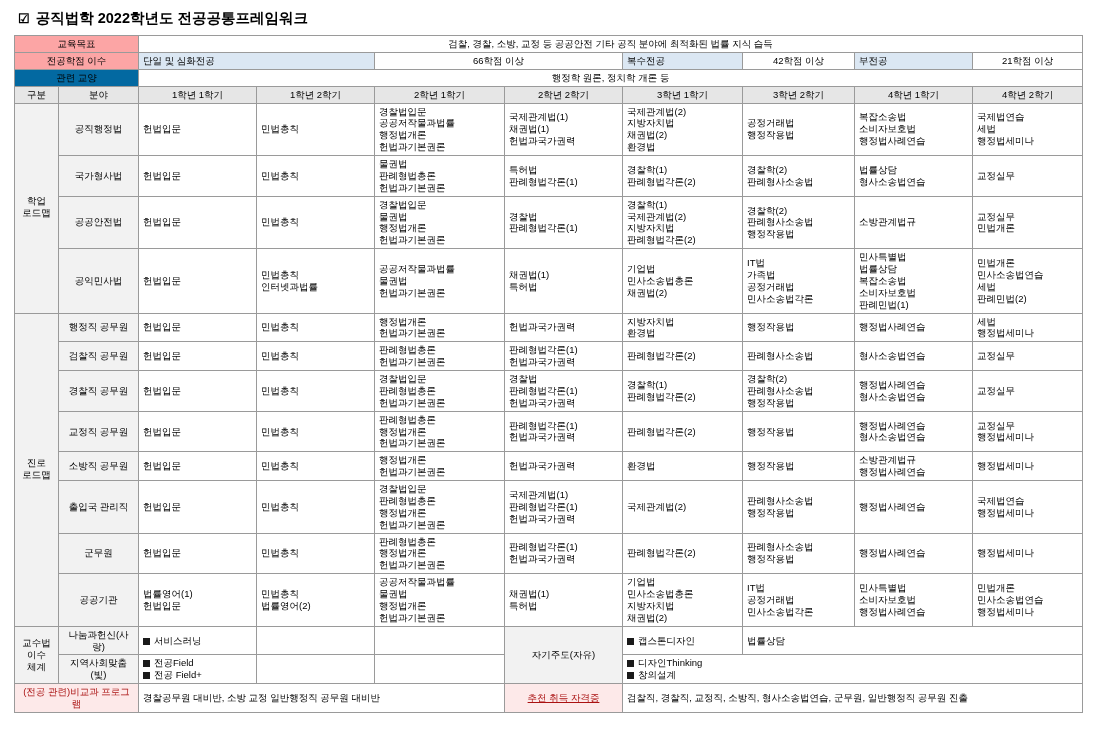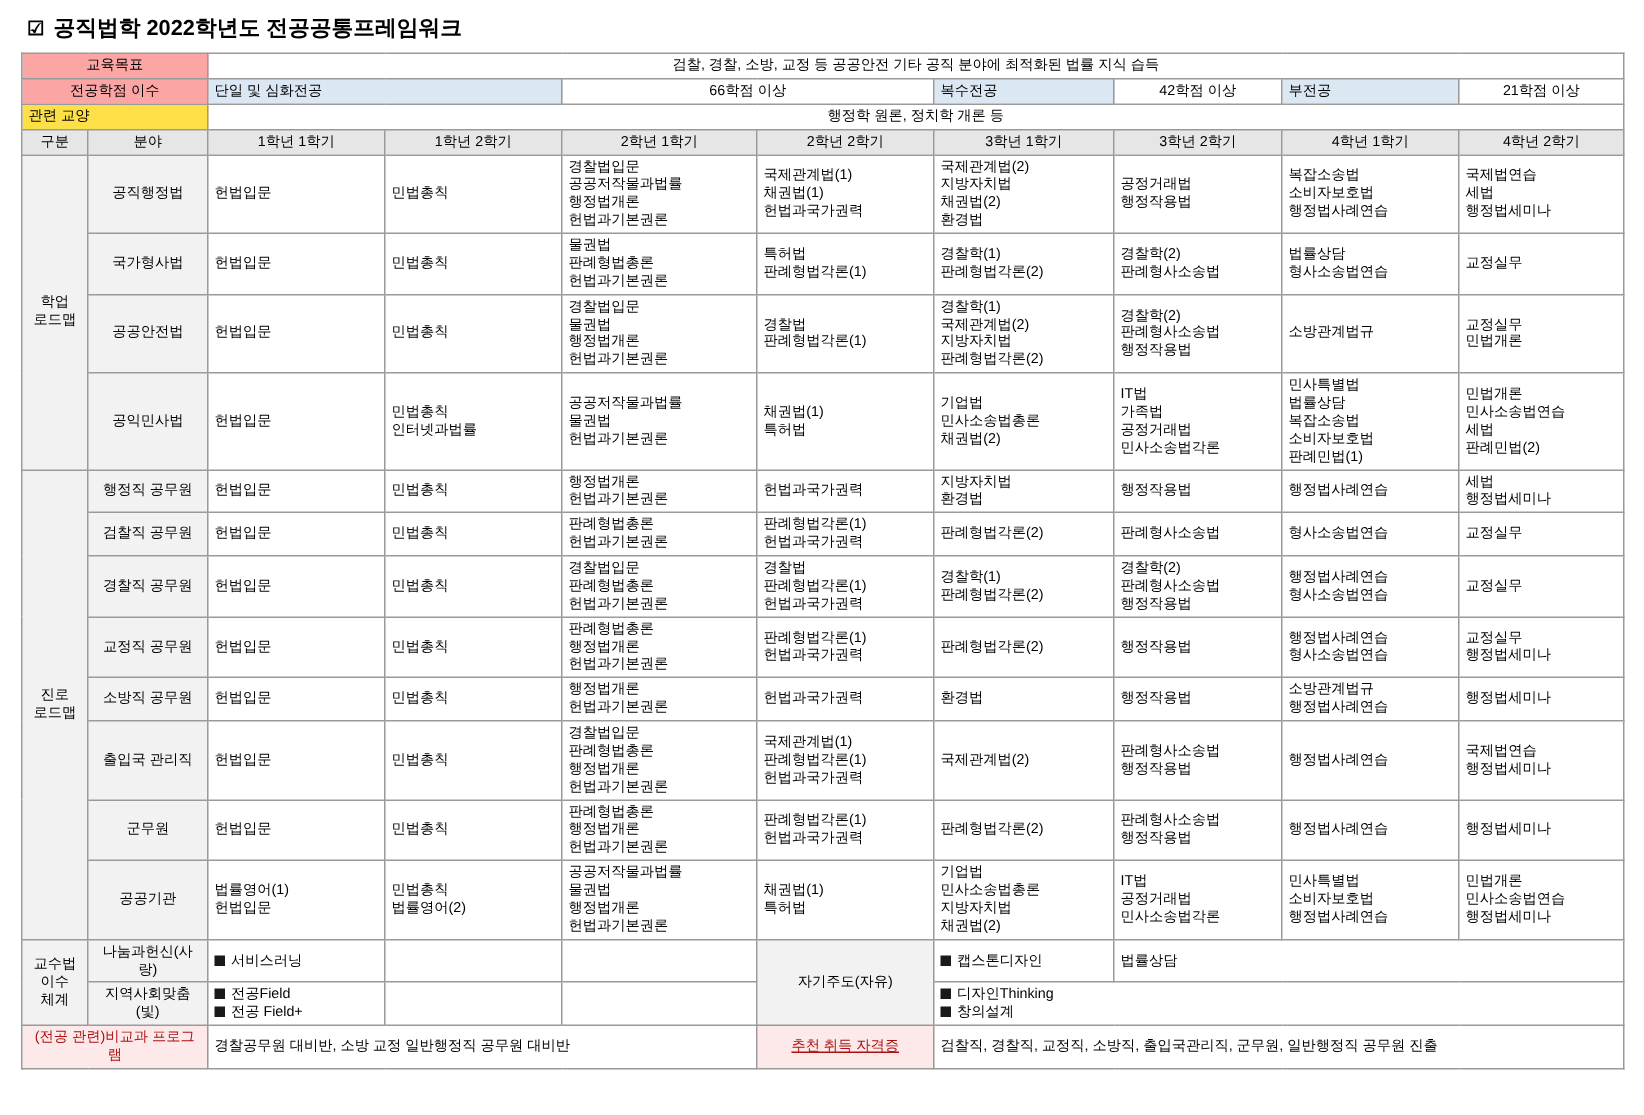--- a/index.html
+++ b/index.html
@@ -23,21 +23,21 @@
     padding:2px 4px;
     vertical-align:middle;
     font-weight:normal;
     font-size:9.5px;
     line-height:1.25;
   }
   .c { text-align:center; }
   .l { text-align:left; }
   .hdr-grey { background:#fca5a5; text-align:center; }
   .hdr-blue { background:#dbe7f3; text-align:left; }
-  .hdr-green { background:#fde047; }
+  .hdr-green { background:#0369a1; text-align:center; }
   .hdr-col { background:#e6e6e6; text-align:center; font-size:9.5px; }
   .rowhead { background:#f2f2f2; text-align:center; font-weight:normal; }
   .vgroup { background:#f2f2f2; text-align:center; width:44px;font-family:Liberation Mono, monospace; }
   .cell { vertical-align:middle; }
   .cell div { white-space:nowrap; }
   .sq { display:inline-block; width:7px; height:7px; background:#1a1a1a; margin-right:4px; vertical-align:middle; }
   .bl-label { background:#f2f2f2; text-align:center; }
   .pink { background:#fde9e9; text-align:center; font-weight:bold; color:#a11; }
   .pink2 { background:#fde9e9; text-align:center; font-weight:bold; color:#a11;text-decoration:underline; }
 </style>
@@ -552,17 +552,17 @@
         <td class="l"></td>
         <td class="l" colspan="4">
           <div><span class="sq"></span><span>디자인Thinking</span></div>
           <div><span class="sq"></span><span>창의설계</span></div>
         </td>
       </tr>
       <tr>
         <td class="pink" colspan="2">(전공 관련)비교과 프로그램</td>
         <td class="l" colspan="3">경찰공무원 대비반, 소방 교정 일반행정직 공무원 대비반</td>
         <td class="pink2">추천 취득 자격증</td>
-        <td class="l" colspan="4">검찰직, 경찰직, 교정직, 소방직, 출입국관리직, 군무원, 일반행정직 공무원 진출</td>
+        <td class="l" colspan="4">검찰직, 경찰직, 교정직, 소방직, 형사소송법연습, 군무원, 일반행정직 공무원 진출</td>
       </tr>
     </tbody>
   </table>
 </div>
 
 </body></html>

